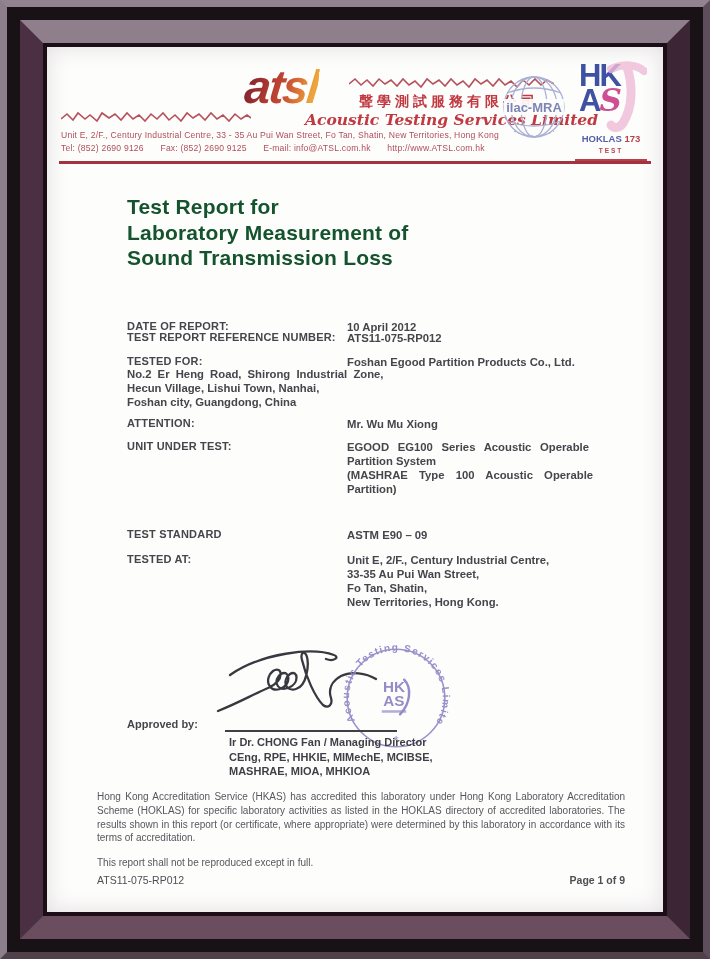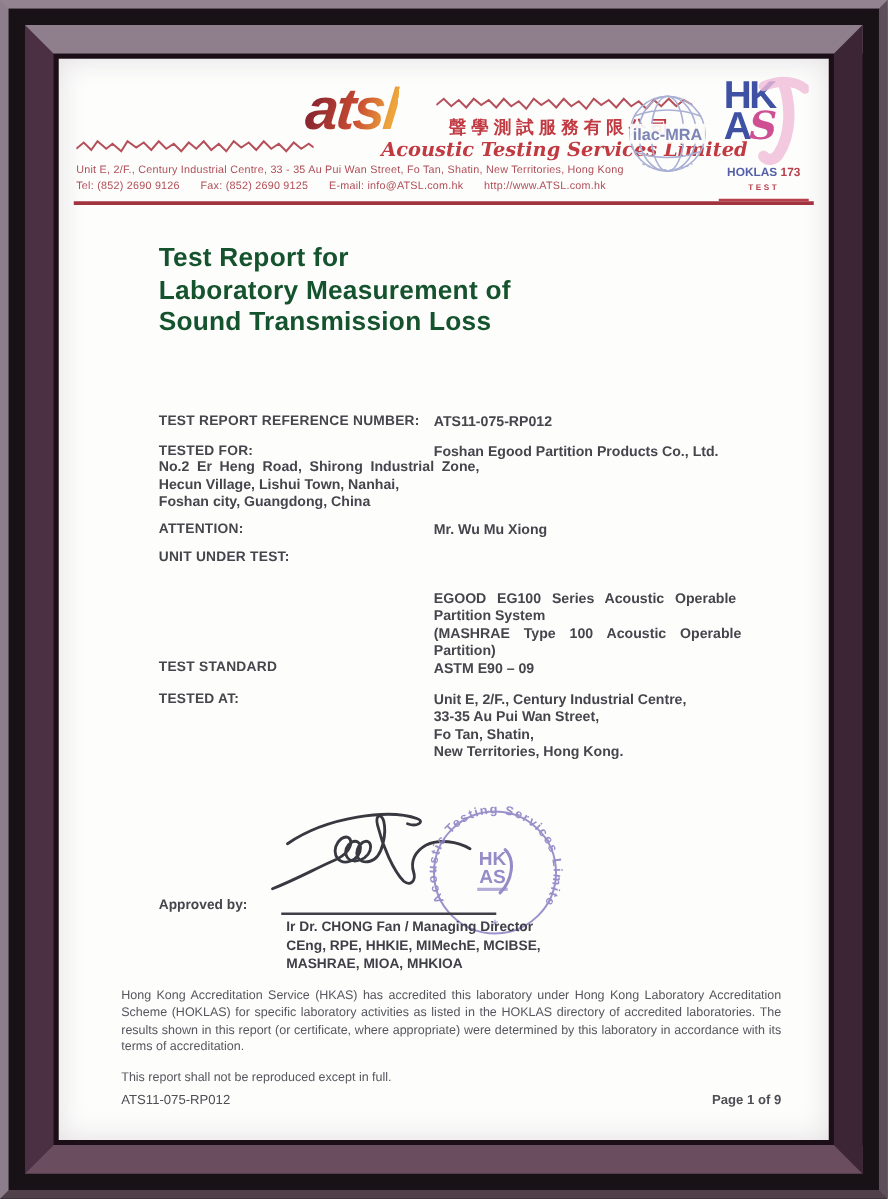--- a/index.html
+++ b/index.html
@@ -52,21 +52,21 @@
   .title { left: 80px; top: 147px; font-size: 21px; font-weight: bold;
     color: #14532d; line-height: 25.5px; letter-spacing: .2px; }
 
   
   .row { left: 80px; width: 488px; display: flex; }
   .row .lbl { width: 220px; flex: none; font-size: 11px; font-weight: bold;
     color: #45454c; letter-spacing: .2px; }
   .row .val { width: 268px; flex: none; font-size: 11.3px; font-weight: bold;
     color: #45454c; line-height: 14px; }
   .ws1 { word-spacing: 3px; }
-  .ws2 { word-spacing: 5.5px; margin-top: 32px; }
+  .ws2 { word-spacing: 5.5px; }
   .ws3 { word-spacing: 8px; }
 
   
   .approved-lbl { left: 80px; top: 671px; font-size: 11px; font-weight: bold; color: #45454c; }
   .sig-svg { left: 165px; top: 596px; }
   .stamp-svg { left: 288px; top: 590px; opacity: .9; }
   .sig-line { left: 178px; top: 683px; width: 172px; border-top: 2px solid #3f3f47; }
   .sig-names { left: 182px; top: 688px; font-size: 11px; font-weight: 600;
     color: #3f3f47; line-height: 14.5px; }
 
@@ -150,20 +150,24 @@
         <div>Test Report for</div>
         <div>Laboratory Measurement of</div>
         <div>Sound Transmission Loss</div>
       </div>
 
       <div class="abs row" style="top:243px;margin-top:41px;">
         <span class="lbl">TEST REPORT REFERENCE NUMBER:</span>
         <div class="val">ATS11-075-RP012</div>
       </div>
 
+      <div class="abs row" style="top:273px;">
+        <span class="lbl">DATE OF REPORT:</span>
+        <div class="val">10 April 2012</div>
+      </div>
 
       <div class="abs row" style="top:308px;">
         <span class="lbl">TESTED FOR:</span>
         <div class="val">Foshan Egood Partition Products Co., Ltd.</div>
       </div>
 
       <div class="abs row" style="top:320px;flex-direction:column;">
         <span class="lbl"></span>
         <div class="val">
           <div class="ws1">No.2 Er Heng Road, Shirong Industrial Zone,</div>

